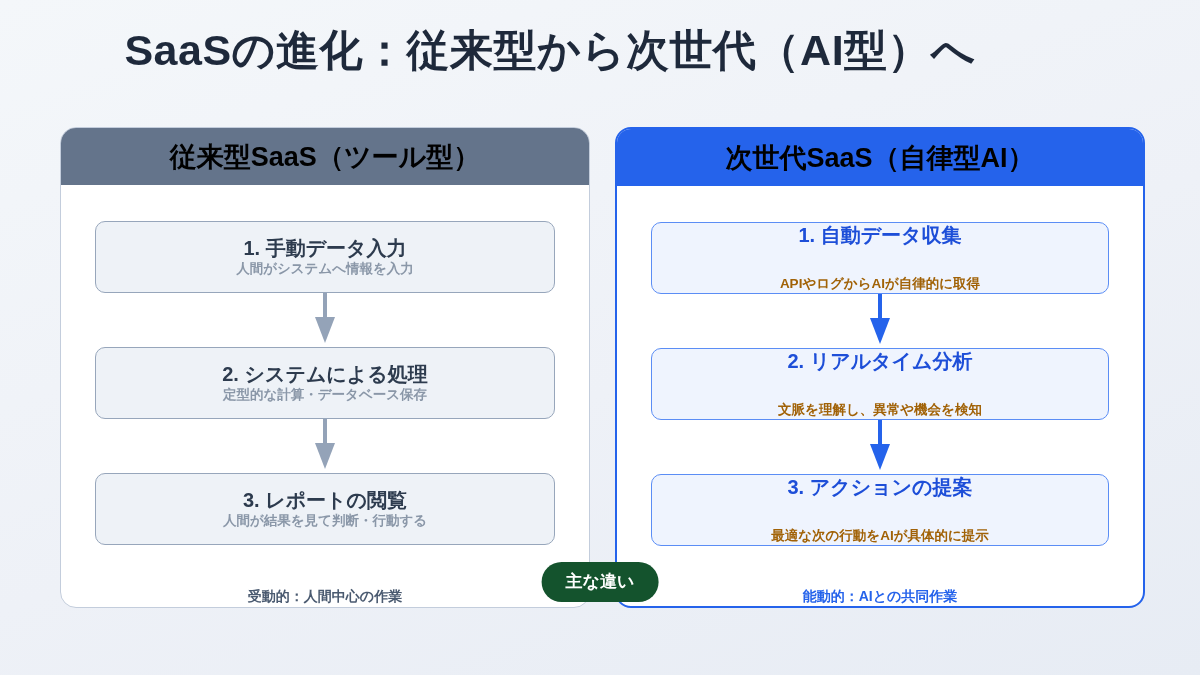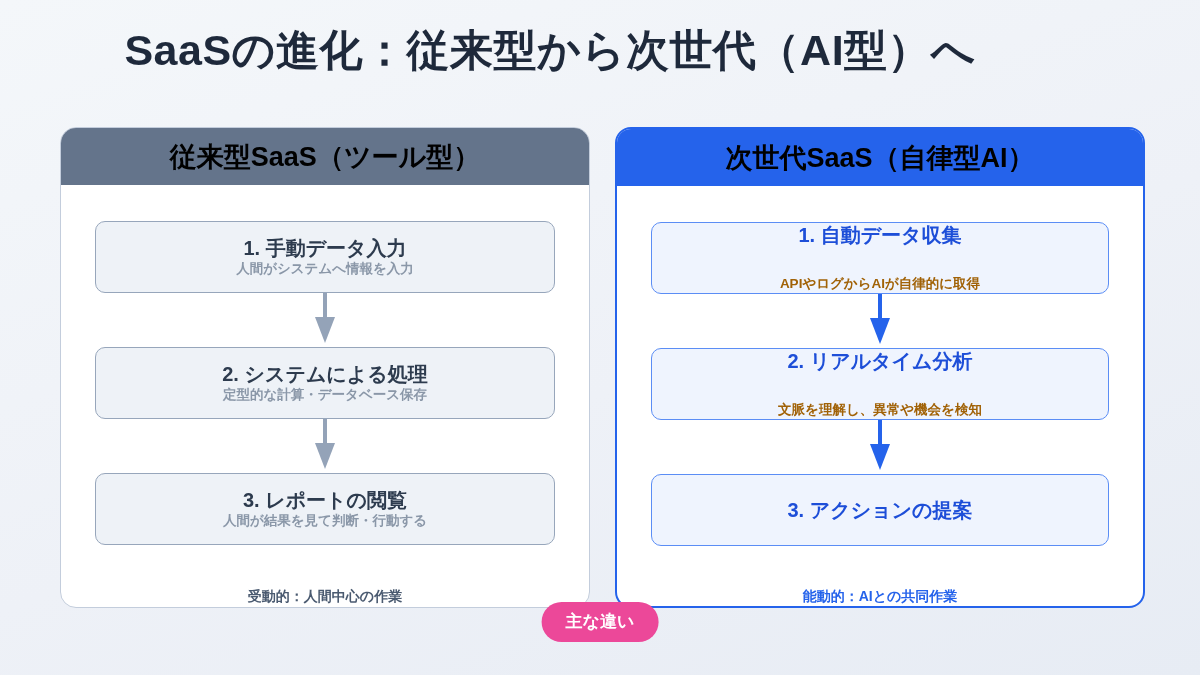--- a/index.html
+++ b/index.html
@@ -103,23 +103,23 @@
     align-items: center;
     justify-content: center;
     flex: none;
   }
   .arrow svg { display: block; }
 
   
   .diff-badge {
     position: absolute;
     left: 50%;
-    top: 602px;
+    top: 562px;
     transform: translateX(-50%);
-    background: #ec4899;
+    background: #14532d;
     color: #ffffff;
     font-size: 17px;
     font-weight: bold;
     padding: 8px 24px 9px 24px;
     border-radius: 22px;
     white-space: nowrap;
     z-index: 5;
   }
 
   
@@ -201,20 +201,21 @@
 
     <div class="arrow">
       <svg width="26" height="54" viewBox="0 0 26 54" aria-hidden="true">
         <rect x="11" y="0" width="4" height="26" fill="#2563eb"></rect>
         <polygon points="3,24 23,24 13,50" fill="#2563eb"></polygon>
       </svg>
     </div>
 
     <div class="step-card">
       <div class="step-title">3. アクションの提案</div>
+      <div class="step-sub">最適な次の行動をAIが具体的に提示</div>
     </div>
 
   </div>
 </section>
 
 <div class="diff-badge">主な違い</div>
 
 <div class="footer-caption footer-left">受動的：人間中心の作業</div>
 
 <div class="footer-caption footer-right">能動的：AIとの共同作業</div>

